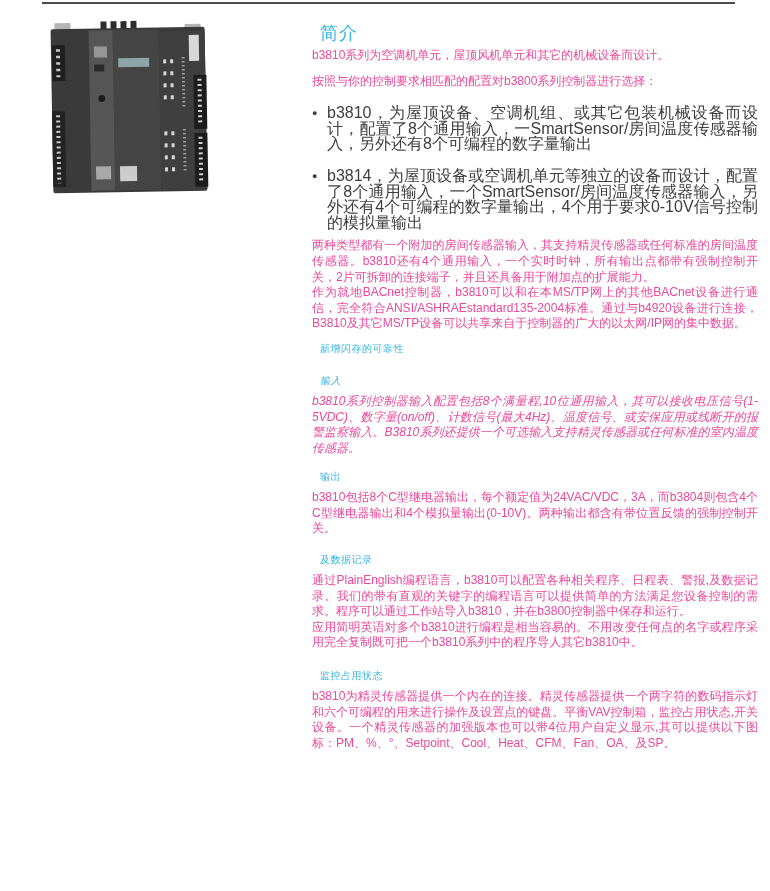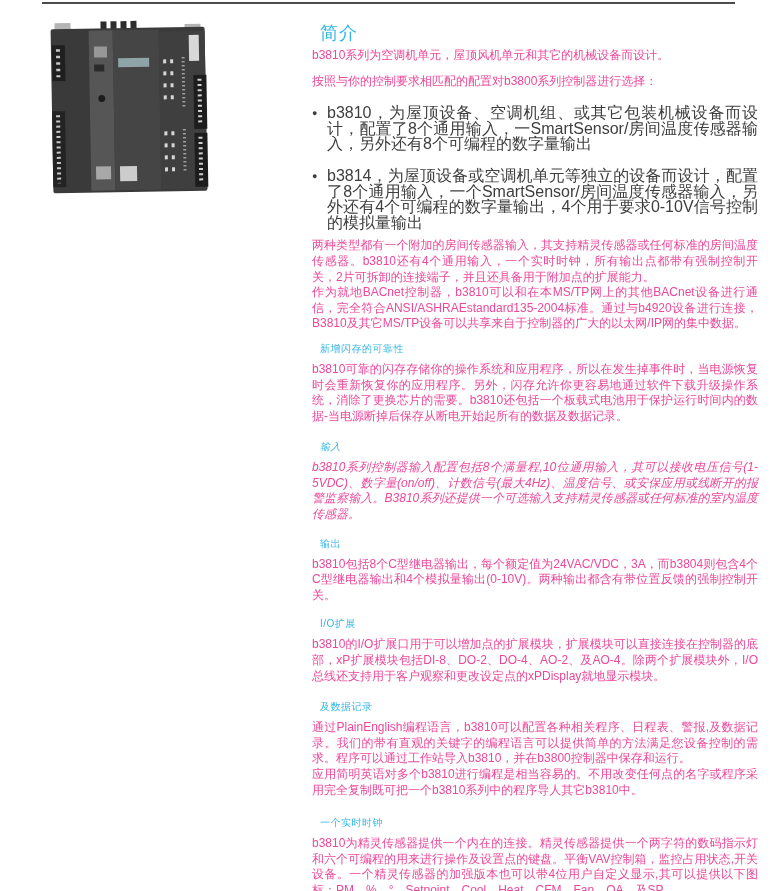--- a/index.html
+++ b/index.html
@@ -142,43 +142,38 @@
         <li>b3814，为屋顶设备或空调机单元等独立的设备而设计，配置了8个通用输入，一个SmartSensor/房间温度传感器输入，另外还有4个可编程的数字量输出，4个用于要求0-10V信号控制的模拟量输出</li>
       </ul>
       <div class="para-group">
         <p>两种类型都有一个附加的房间传感器输入，其支持精灵传感器或任何标准的房间温度传感器。b3810还有4个通用输入，一个实时时钟，所有输出点都带有强制控制开关，2片可拆卸的连接端子，并且还具备用于附加点的扩展能力。</p>
         <p>作为就地BACnet控制器，b3810可以和在本MS/TP网上的其他BACnet设备进行通信，完全符合ANSI/ASHRAEstandard135-2004标准。通过与b4920设备进行连接，B3810及其它MS/TP设备可以共享来自于控制器的广大的以太网/IP网的集中数据。</p>
       </div>
     </section>
 
     <section class="sec-flash">
       <h2>新增闪存的可靠性</h2>
-      <p>b3810可靠的闪存存储你的操作系统和应用程序，所以在发生掉事件时，当电源恢复时会重新恢复你的应用程序。另外，闪存允许你更容易地通过软件下载升级操作系统，消除了更换芯片的需要。b3810还包括一个板载式电池用于保护运行时间内的数据-当电源断掉后保存从断电开始起所有的数据及数据记录。</p>
     </section>
 
     <section class="sec-input">
       <h2>输入</h2>
       <p>b3810系列控制器输入配置包括8个满量程,10位通用输入，其可以接收电压信号(1-5VDC)、数字量(on/off)、计数信号(最大4Hz)、温度信号、或安保应用或线断开的报警监察输入。B3810系列还提供一个可选输入支持精灵传感器或任何标准的室内温度传感器。</p>
     </section>
 
     <section class="sec-output">
       <h2>输出</h2>
       <p>b3810包括8个C型继电器输出，每个额定值为24VAC/VDC，3A，而b3804则包含4个C型继电器输出和4个模拟量输出(0-10V)。两种输出都含有带位置反馈的强制控制开关。</p>
     </section>
 
-    <section class="sec-io">
-      <h2>I/O扩展</h2>
-      <p>b3810的I/O扩展口用于可以增加点的扩展模块，扩展模块可以直接连接在控制器的底部，xP扩展模块包括DI-8、DO-2、DO-4、AO-2、及AO-4。除两个扩展模块外，I/O总线还支持用于客户观察和更改设定点的xPDisplay就地显示模块。</p>
-    </section>
 
     <section class="sec-software">
       <h2>及数据记录</h2>
       <p>通过PlainEnglish编程语言，b3810可以配置各种相关程序、日程表、警报,及数据记录。我们的带有直观的关键字的编程语言可以提供简单的方法满足您设备控制的需求。程序可以通过工作站导入b3810，并在b3800控制器中保存和运行。</p>
       <p>应用简明英语对多个b3810进行编程是相当容易的。不用改变任何点的名字或程序采用完全复制既可把一个b3810系列中的程序导人其它b3810中。</p>
     </section>
 
     <section class="sec-sensor">
-      <h2>一个实时时钟</h2>
+      <h2>监控占用状态</h2>
       <p>b3810为精灵传感器提供一个内在的连接。精灵传感器提供一个两字符的数码指示灯和六个可编程的用来进行操作及设置点的键盘。平衡VAV控制箱，监控占用状态,开关设备。一个精灵传感器的加强版本也可以带4位用户自定义显示,其可以提供以下图标：PM、%、°、Setpoint、Cool、Heat、CFM、Fan、OA、及SP。</p>
     </section>
 
   </div>
 </div>
 
 </body></html>

